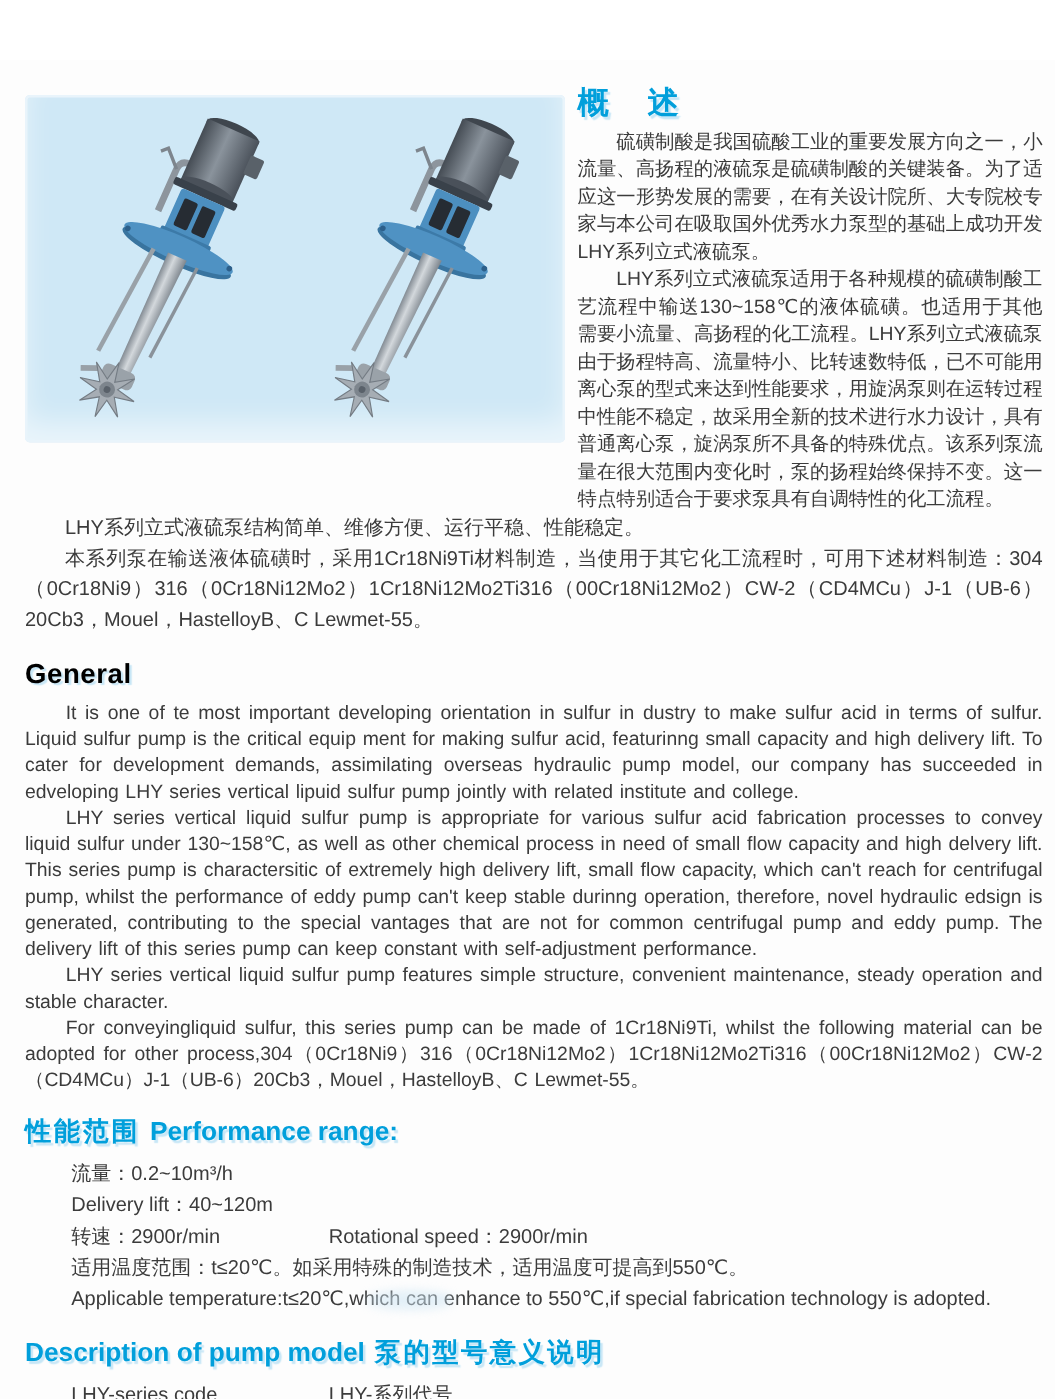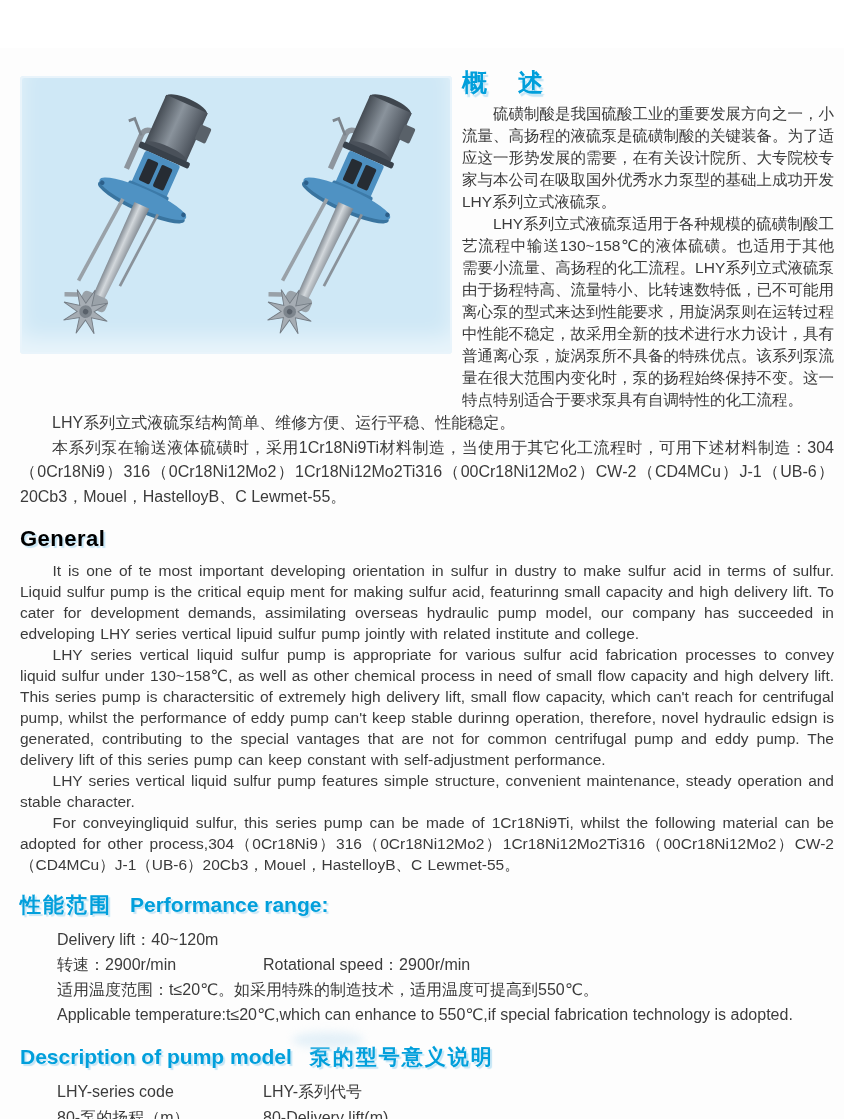--- a/index.html
+++ b/index.html
@@ -25,21 +25,21 @@
 
   
   .h-cn{
     font-size:25px;line-height:28px;font-weight:bold;color:#019fdb;
     margin:0 0 7px 0;letter-spacing:3px;text-shadow:2px 3px 1px #c6e6f6;
   }
   .h-en{
     font-size:22px;line-height:24px;font-weight:bold;color:#000000;
     margin:18px 0 9px 0;text-shadow:2px 2px 1px #c6e6f6;letter-spacing:.5px;
   }
-  .h-mix{margin:16px 0 8px 0;display:flex;gap:18px;align-items:baseline;}
+  .h-mix{margin:16px 0 8px 0;display:flex;gap:8px;align-items:baseline;}
   .h-part{font-size:21px;font-weight:bold;color:#019fdb;text-shadow:2px 2px 1px #c6e6f6;}
   .h-part.cnp{letter-spacing:2px;}
 
   
   p.cjk{font-size:15.5px;line-height:22px;text-align:justify;text-indent:2em;margin:0;}
   p.cjk.wide{font-size:16px;line-height:24.5px;}
   p.en{font-size:15.5px;line-height:21px;text-align:justify;text-indent:2.1em;margin:0;word-spacing:1px;}
 
   
   .spec-grid{margin:4px 0 0 37px;font-size:16px;}
@@ -122,20 +122,21 @@
     <p class="en">For conveyingliquid sulfur, this series pump can be made of 1Cr18Ni9Ti, whilst the following material can be adopted for other process,304（0Cr18Ni9）316（0Cr18Ni12Mo2）1Cr18Ni12Mo2Ti316（00Cr18Ni12Mo2）CW-2（CD4MCu）J-1（UB-6）20Cb3，Mouel，HastelloyB、C Lewmet-55。</p>
   </section>
 
   <section>
     <div class="h-mix">
       <span class="h-part cnp">性能范围</span>
       <span class="h-part">Performance range:</span>
     </div>
     <div class="spec-grid">
       <div class="spec-row">
+        <span>流量：0.2~10m³/h</span>
       </div>
       <div class="spec-row">
         <span>Delivery lift：40~120m</span>
       </div>
       <div class="spec-row">
         <span>转速：2900r/min</span>
         <span>Rotational speed：2900r/min</span>
       </div>
       <div class="spec-full">适用温度范围：t≤20℃。如采用特殊的制造技术，适用温度可提高到550℃。</div>
       <div class="spec-full">Applicable temperature:t≤20℃,which can enhance to 550℃,if special fabrication technology is adopted.</div>

